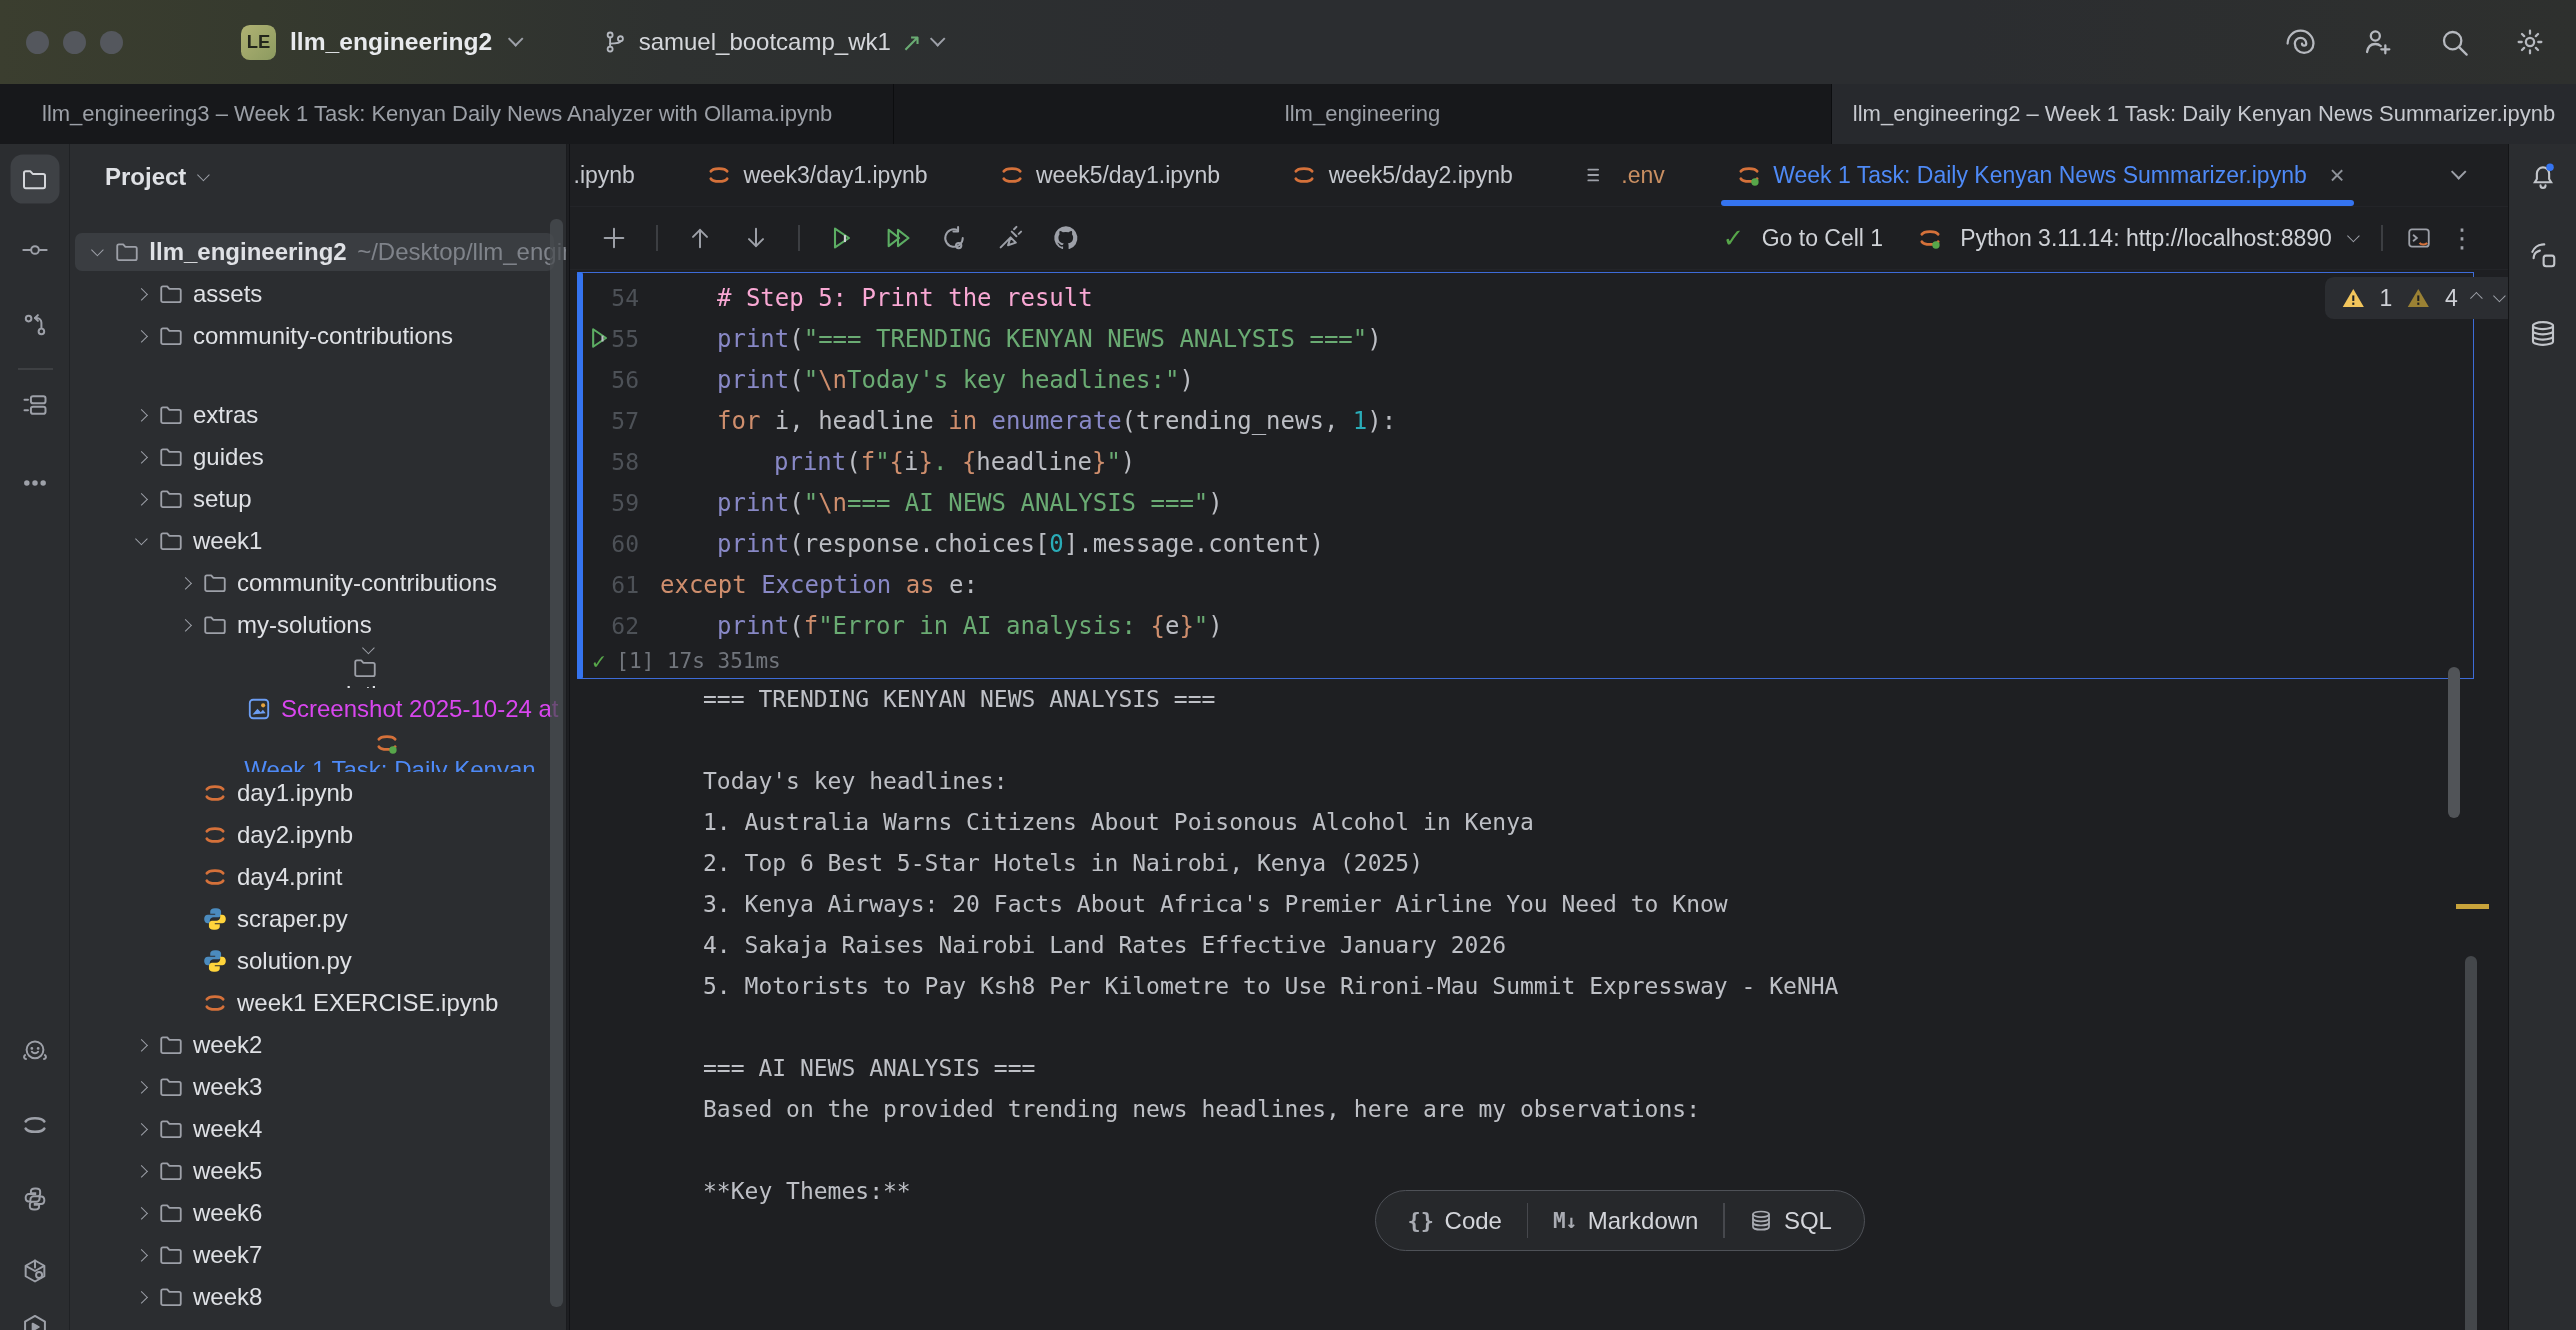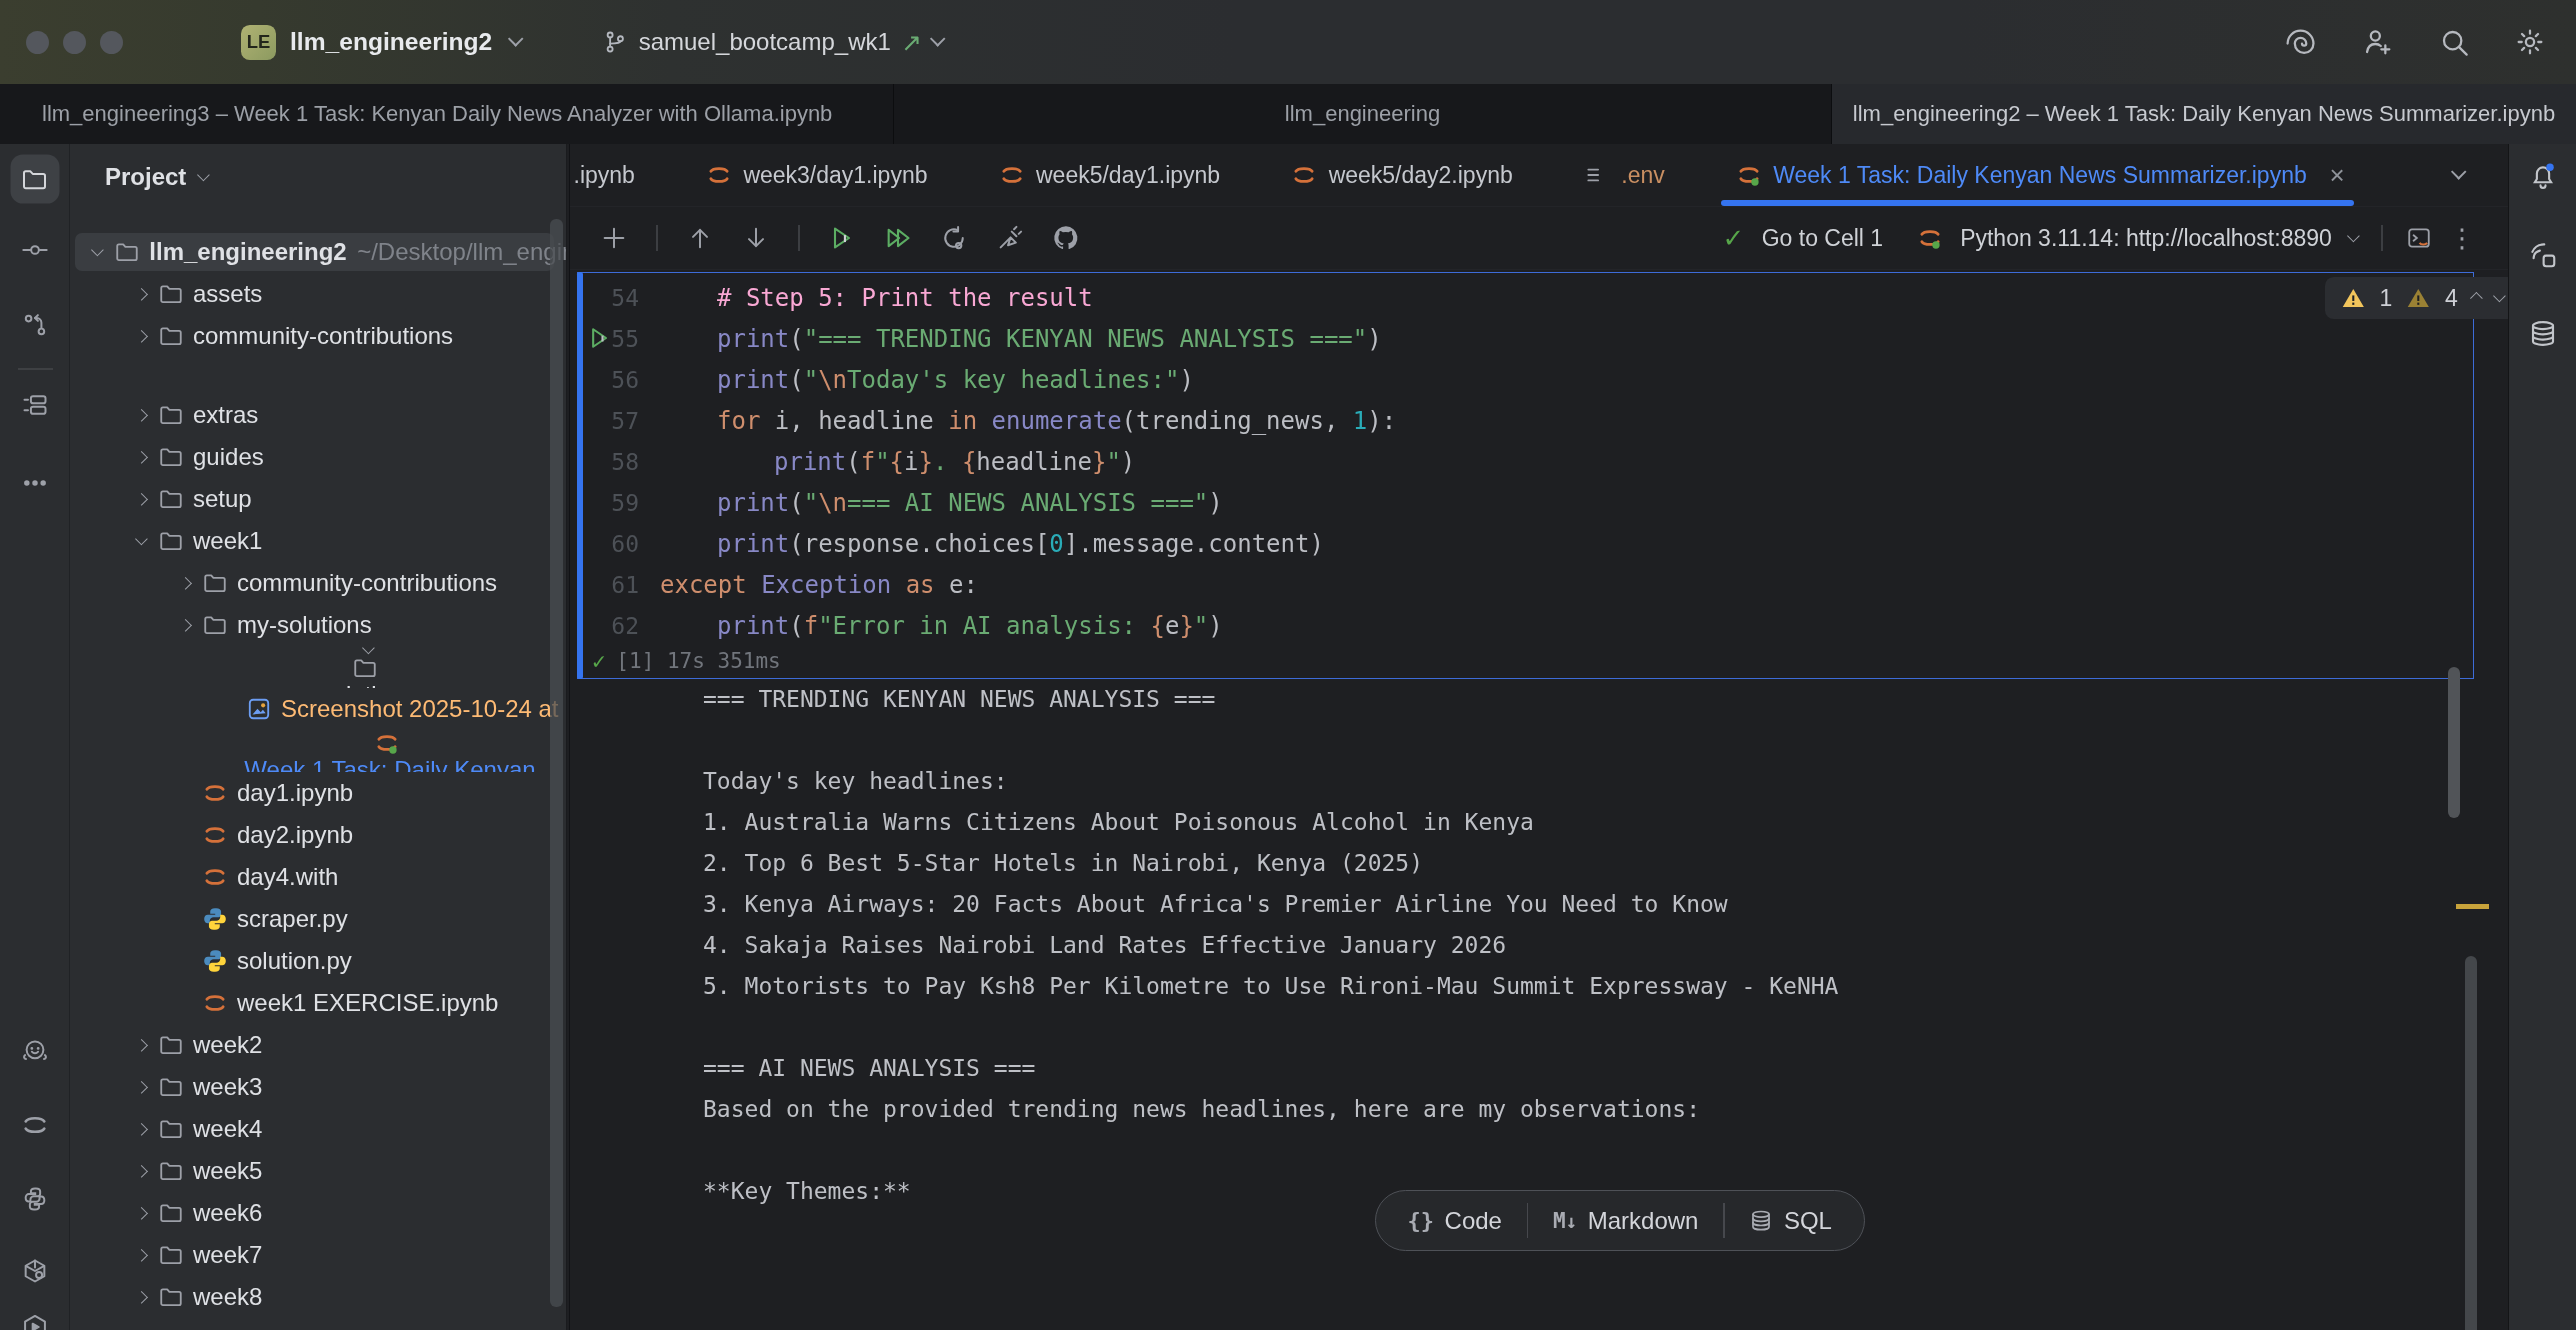--- a/index.html
+++ b/index.html
@@ -51,21 +51,21 @@
     color:#dfe1e5; font-size:24px; font-weight:700; }
   #tree-rows { position:absolute; left:0; top:87px; right:0; }
   .trow { height:42px; display:flex; align-items:center; position:relative; color:#dfe1e5;
     font-size:24px; white-space:nowrap; overflow:hidden; }
   .trow .hl { position:absolute; left:5.3px; right:12.3px; top:1.8px; bottom:1.8px; background:#3a3d41; border-radius:7px; }
   .trow > * { position:relative; }
   .tchev { width:30px; display:flex; justify-content:center; flex:none; }
   .ticon { width:30px; display:flex; justify-content:center; flex:none; margin-right:7px; }
   .ticon svg { width:26px; height:26px; }
   .tlabel.bold { font-weight:700; }
-  .tlabel.untracked { color:#fdba74; }
+  .tlabel.untracked { color:#d946ef; }
   .tlabel.modified { color:#4e8af7; }
   .tpath { color:#7f838a; margin-left:10.5px; }
   #tree-scroll { position:absolute; right:3.5px; top:75px; width:12.3px; height:1088px;
     background:#4a4d52; border-radius:6.1px; opacity:.75; }
 
   
   #editor { position:absolute; left:569px; top:144px; width:1939px; height:1186px; background:#1e1f22;
     border-left:0.9px solid #111215; overflow:hidden; }
   #etabs { height:63px; display:flex; align-items:center; gap:70px; padding-left:3.5px;
     border-bottom:0.9px solid #232428; }
@@ -436,21 +436,21 @@
         <span class="tlabel">day2.ipynb</span>
       </div>
       <div class="trow" style="padding-left: 100px;">
         <span class="tchev"></span>
         <span class="ticon">
           <svg class="ic" viewBox="0 0 24 24" fill="none" stroke="#d5713a" stroke-width="2.6" stroke-linecap="round">
             <path d="M4.5 8.6c2-3.4 13-3.4 15 0"></path>
             <path d="M4.5 15.4c2 3.4 13 3.4 15 0"></path>
           </svg>
         </span>
-        <span class="tlabel">day4.with</span>
+        <span class="tlabel">day4.print</span>
       </div>
       <div class="trow" style="padding-left: 100px;">
         <span class="tchev"></span>
         <span class="ticon">
           <svg class="ic" viewBox="0 0 24 24">
             <path fill="#4b8bbe" d="M11.9 2C9 2 7.6 3.3 7.6 5v2.1h4.6v.9H5.4C3.5 8 2 9.4 2 12s1.5 4 3.4 4h1.8v-2.4c0-1.8 1.6-3.2 3.5-3.2h4c1.6 0 2.9-1.3 2.9-2.9V5c0-1.7-1.6-3-4.4-3z"></path>
             <path fill="#ffd43b" d="M12.1 22c2.9 0 4.3-1.3 4.3-3v-2.1h-4.6V16h6.8c1.9 0 3.4-1.4 3.4-4s-1.5-4-3.4-4h-1.8v2.4c0 1.8-1.6 3.2-3.5 3.2h-4c-1.6 0-2.9 1.3-2.9 2.9V19c0 1.7 1.6 3 4.4 3z"></path>
           </svg>
         </span>
         <span class="tlabel">scraper.py</span>

